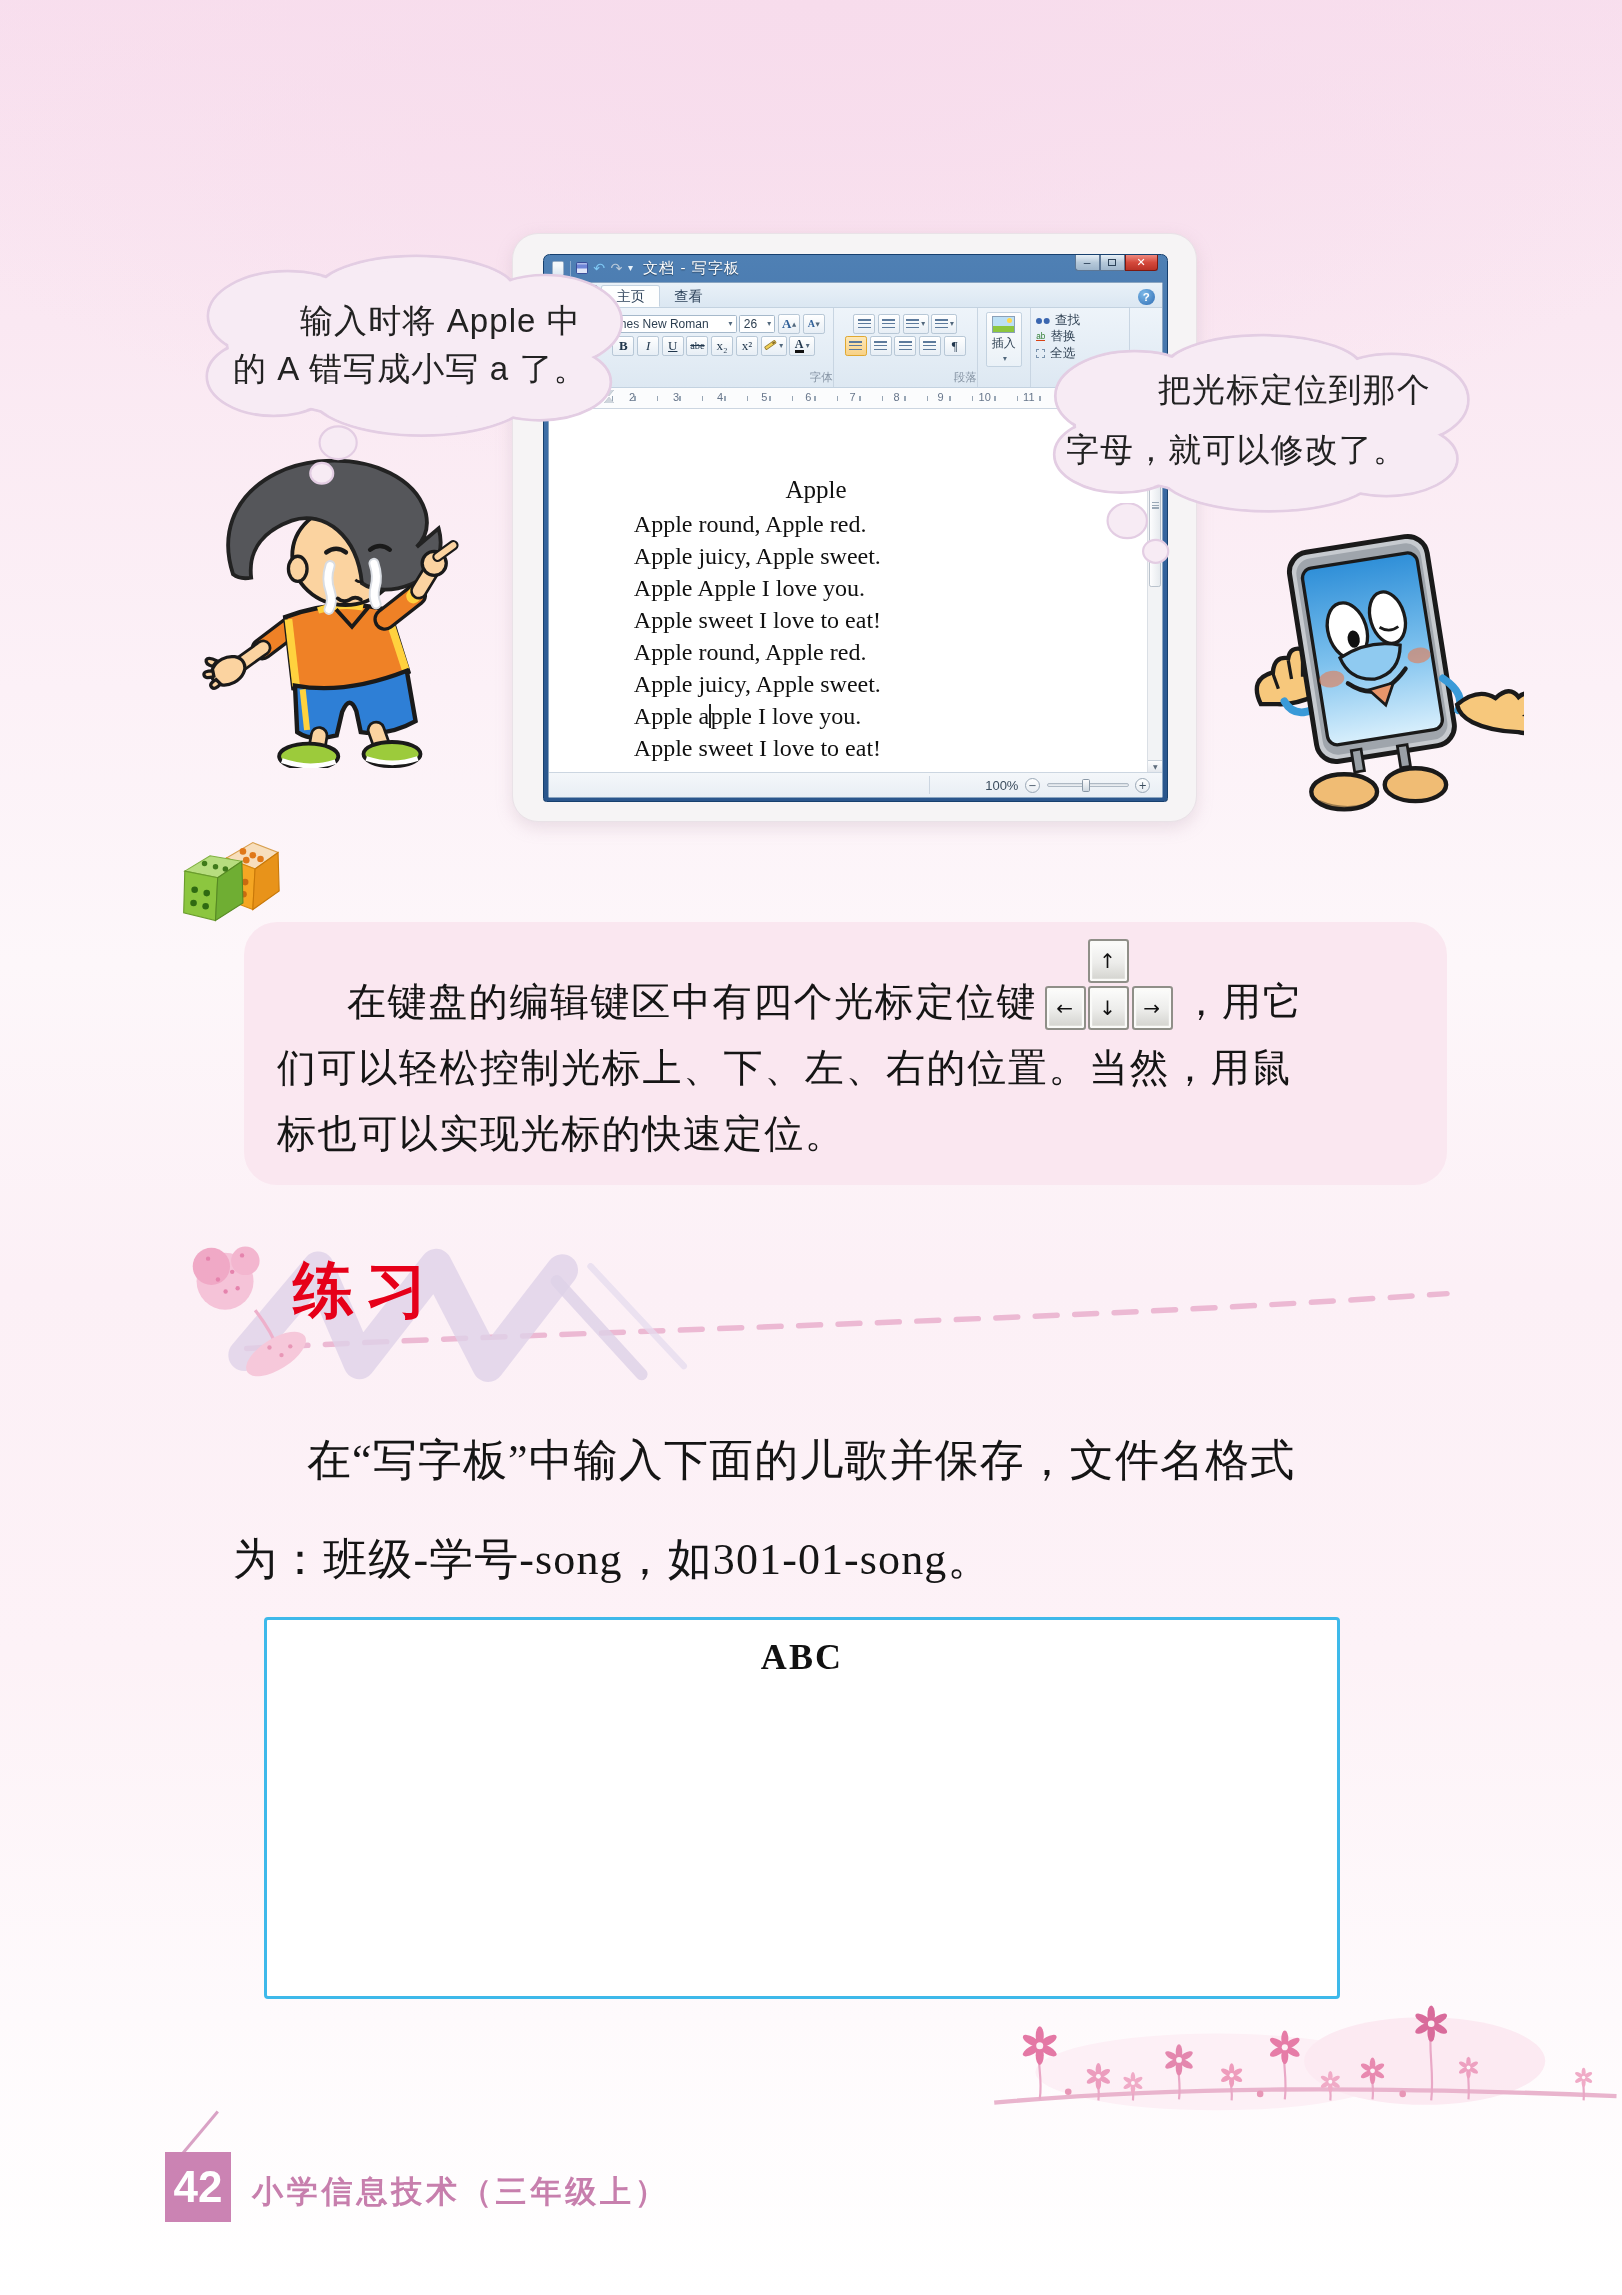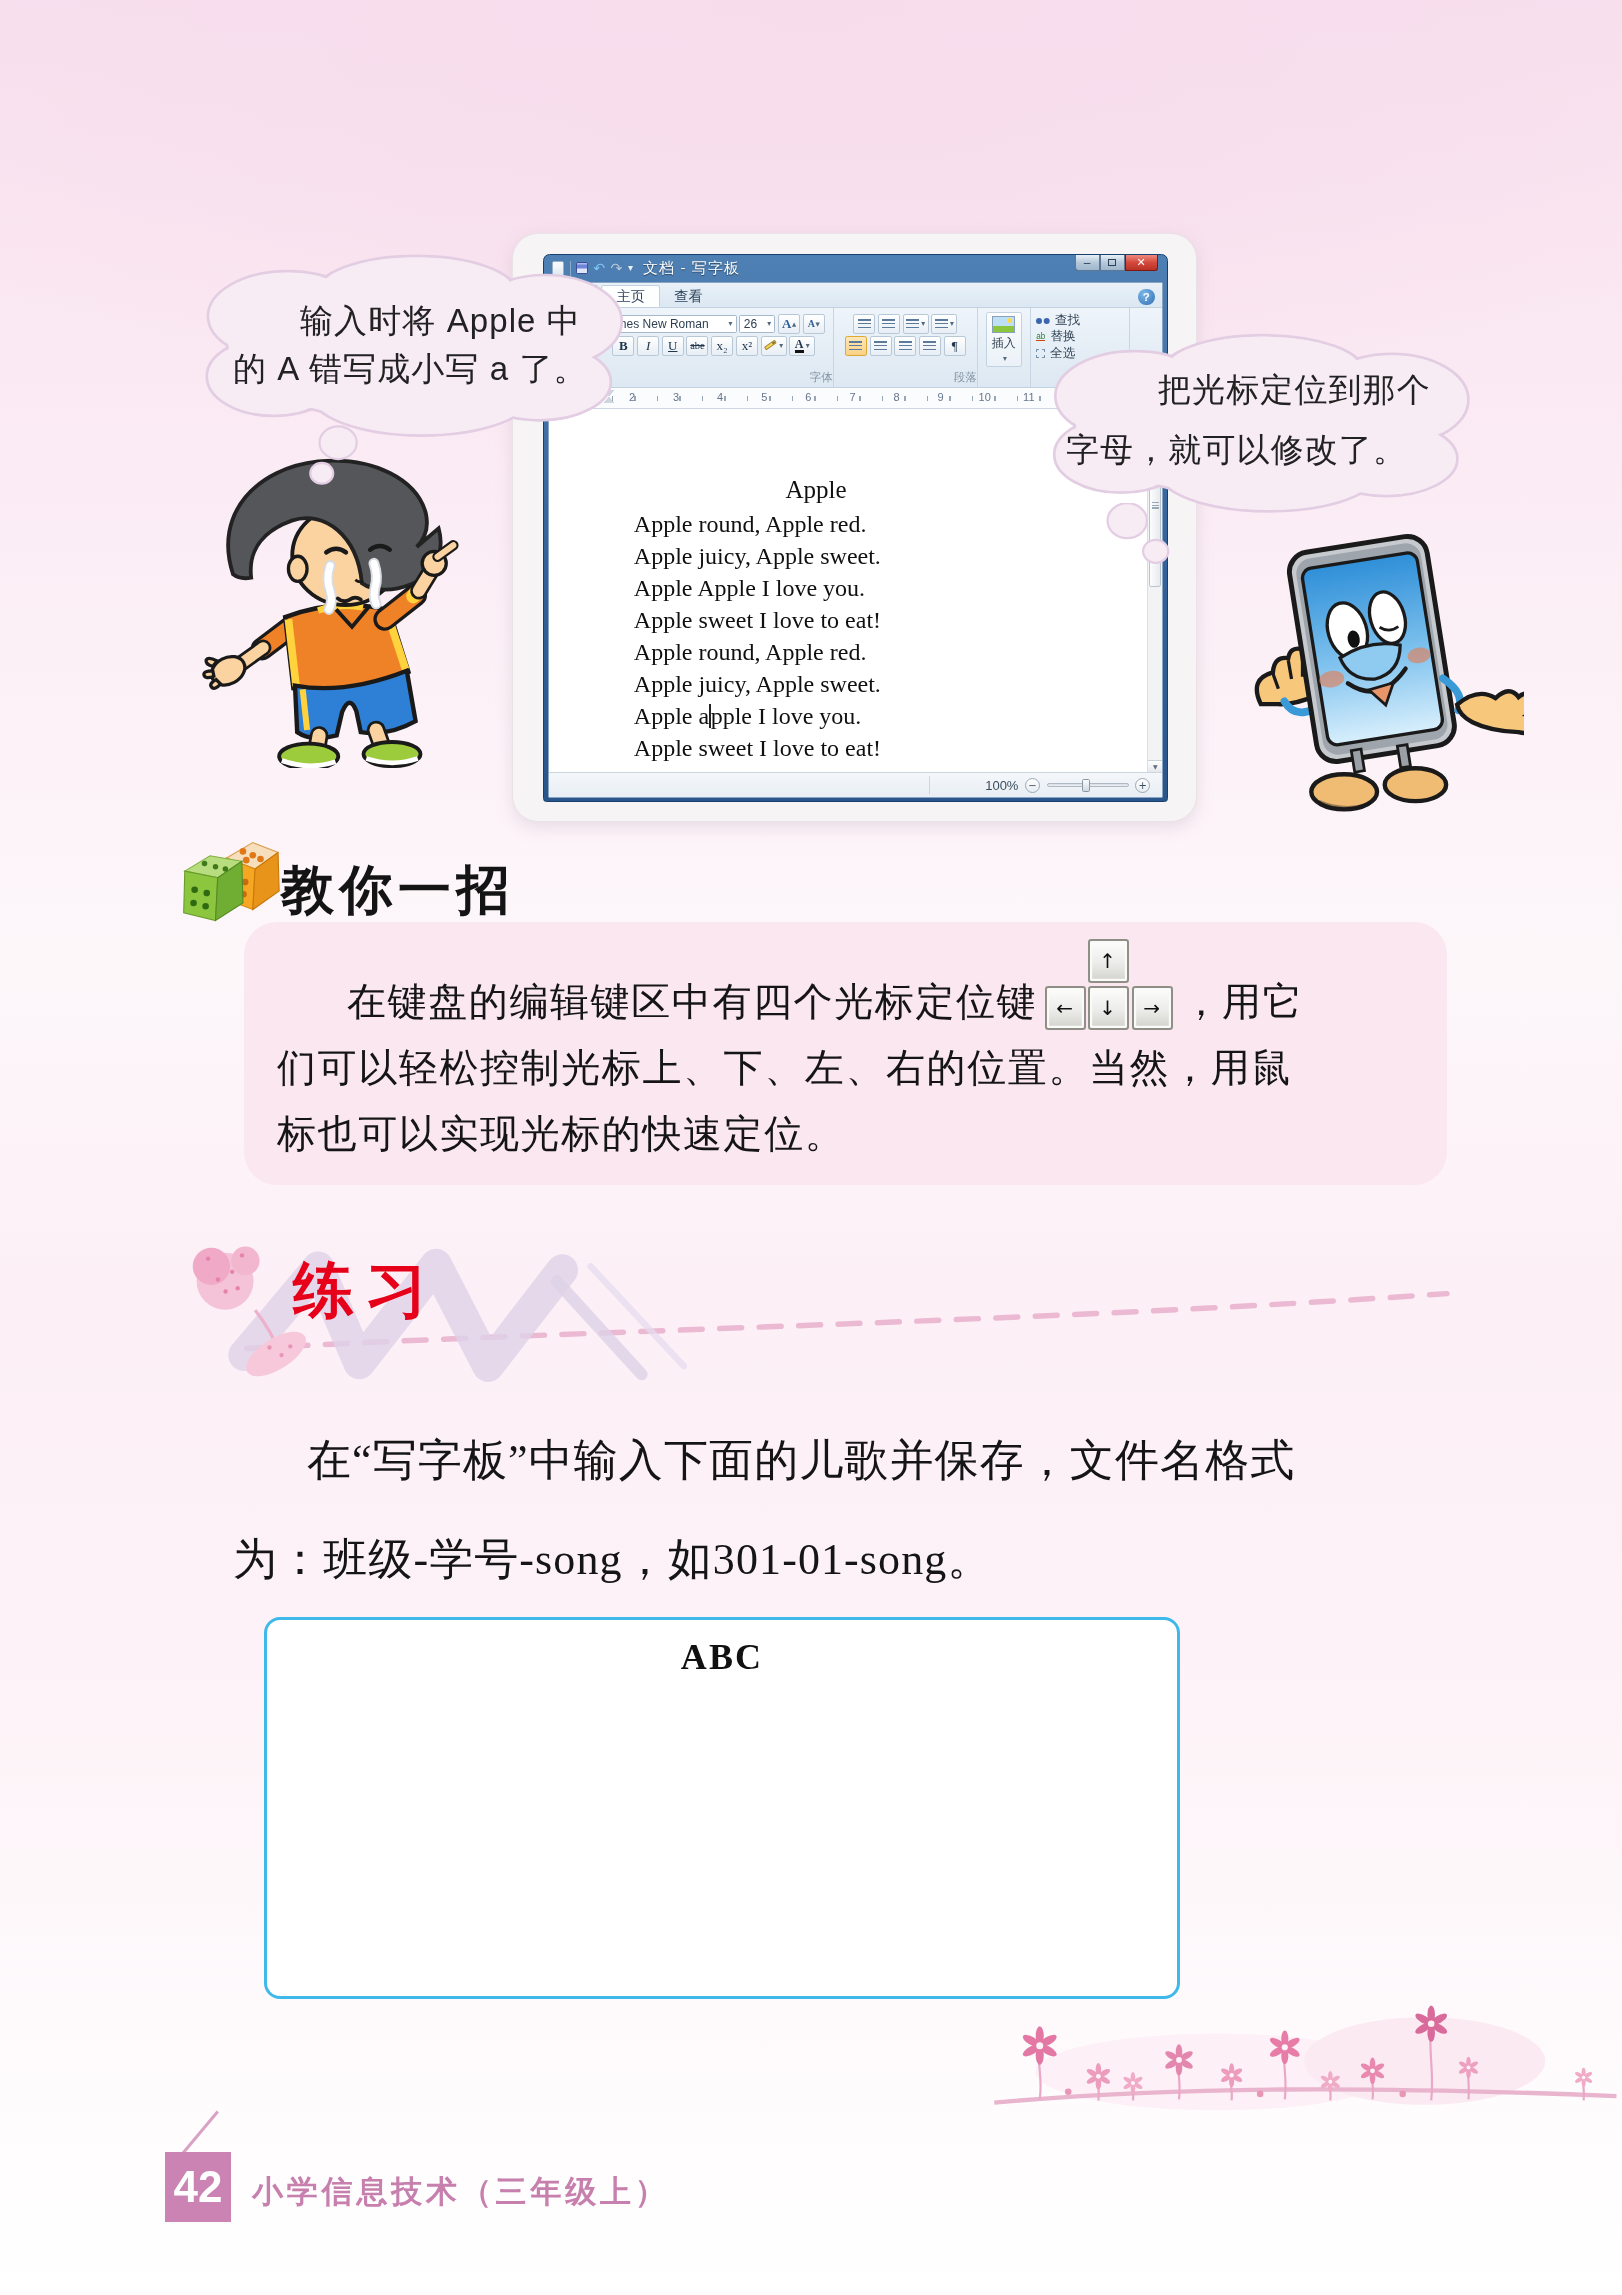--- a/index.html
+++ b/index.html
@@ -123,21 +123,21 @@
   .key-down { left:43px; top:47px; }
   .key-right { left:87px; top:47px; }
   
   .practice-decor { position:absolute; left:173px; top:1229px; z-index:4; }
   .practice-heading { position:absolute; left:293px; top:1250px; font-size:61px; font-weight:bold; color:#e60019; z-index:6; letter-spacing:12px; }
   .dashline-svg { position:absolute; left:0; top:1277px; z-index:3; }
   .practice-line { position:absolute; font-family:"Liberation Serif", serif; font-size:44px; color:#151515; letter-spacing:1.1px; z-index:6; white-space:nowrap; }
   .p-line1 { left:307px; top:1431px; }
   .p-line2 { left:233px; top:1530px; }
   
-  .abc-box { position:absolute; left:264px; top:1617px; width:916px; height:382px; background:#fff; border:3.8px solid #3eb9ea; border-radius:16px; z-index:5; }
+  .abc-box { position:absolute; left:264px; top:1617px; width:1076px; height:382px; background:#fff; border:3.8px solid #3eb9ea; border-radius:4px; z-index:5; }
   .abc-title { text-align:center; margin-top:16.4px; font-family:"Liberation Serif", serif; font-weight:bold; font-size:36px; color:#111; letter-spacing:2.2px; }
   .abc-lines { position:absolute; left:285px; top:77px; }
   .abc-line { font-family:"Liberation Serif", serif; font-size:37px; color:#111; line-height:55px; white-space:nowrap; }
   .abc-line:nth-child(-n+4) { letter-spacing:10px; }
   .abc-line:nth-child(n+5) { letter-spacing:1.6px; }
   
   .flowers-svg { position:absolute; left:986px; top:1995px; z-index:2; }
   .footer-line { position:absolute; left:171px; top:2094px; width:2.7px; height:71px; background:#d9a2c5; transform:rotate(40deg); transform-origin:bottom left; z-index:6; }
   .footer-num { position:absolute; left:165px; top:2152px; width:66px; height:70px; background:#cb83b3; color:#fff; font-size:44px; font-weight:bold; display:flex; align-items:center; justify-content:center; z-index:6; }
   .footer-title { position:absolute; left:252px; top:2171px; font-size:31px; font-weight:bold; color:#c77fad; letter-spacing:3.8px; z-index:6; }
@@ -518,21 +518,20 @@
         <circle cx="72" cy="54" r="5"></circle>
         <circle cx="90" cy="58" r="5"></circle>
       </g>
     <g fill="#2f6a12">
         <circle cx="34" cy="96" r="6"></circle>
         <circle cx="56" cy="102" r="6"></circle>
         <circle cx="32" cy="120" r="6"></circle>
         <circle cx="54" cy="126" r="6"></circle>
       </g>
   </svg>
-  <div class="tip-heading">教你一招</div>
 
   <div class="tip-box">
     <div class="tip-line tip-line1">
       <span class="lead">在键盘的编辑键区中有四个光标定位键</span>
       <span class="keys">
         <span class="key key-up">↑</span>
         <span class="key key-left">←</span>
         <span class="key key-down">↓</span>
         <span class="key key-right">→</span>
       </span>

